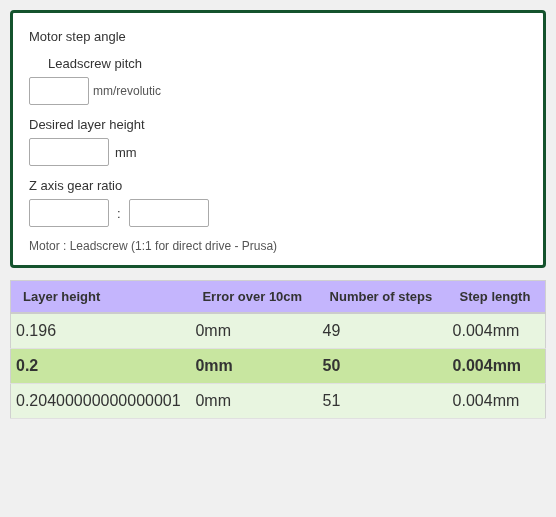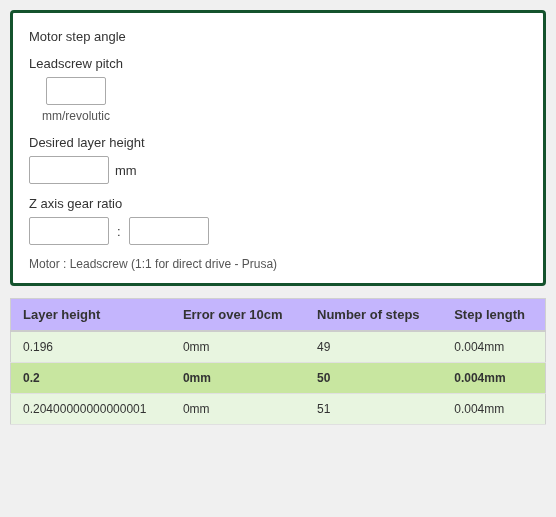--- a/index.html
+++ b/index.html
@@ -101,22 +101,22 @@
       text-align: left;
       padding: 8px 12px;
       font-weight: bold;
       font-size: 13px;
       color: #333;
     }
     .results-table tbody tr {
       border-bottom: 1px solid #e0e0e0;
     }
     .results-table tbody td {
-      padding: 8px 12px;
-      font-size: 12px;
+      padding: 8px 5px;
+      font-size: 16px;
       color: #333;
     }
     .row-highlight {
       background-color: #e8f5e0;
     }
     .row-selected {
       background-color: #c8e6a0;
       font-weight: bold;
     }
   </style>
@@ -127,21 +127,21 @@
 
   <div class="form-section">
 
     <div class="field-group">
       <span class="field-label">Motor step angle</span>
     </div>
 
     <div class="inline-row">
       <div class="inline-col">
         <span class="field-label">Leadscrew pitch</span>
-        <div style="display:flex; align-items:center; gap:4px;flex-direction:column;">
+        <div style="display:flex; align-items:center; gap:4px;">
           <input type="text" style="width: 60px;">
           <span class="unit-label" style="font-size:12px; color:#555;">mm/revolutic</span>
         </div>
       </div>
     </div>
 
     <div class="field-group">
       <span class="field-label">Desired layer height</span>
       <div class="row">
         <input type="text" style="width: 80px;">

